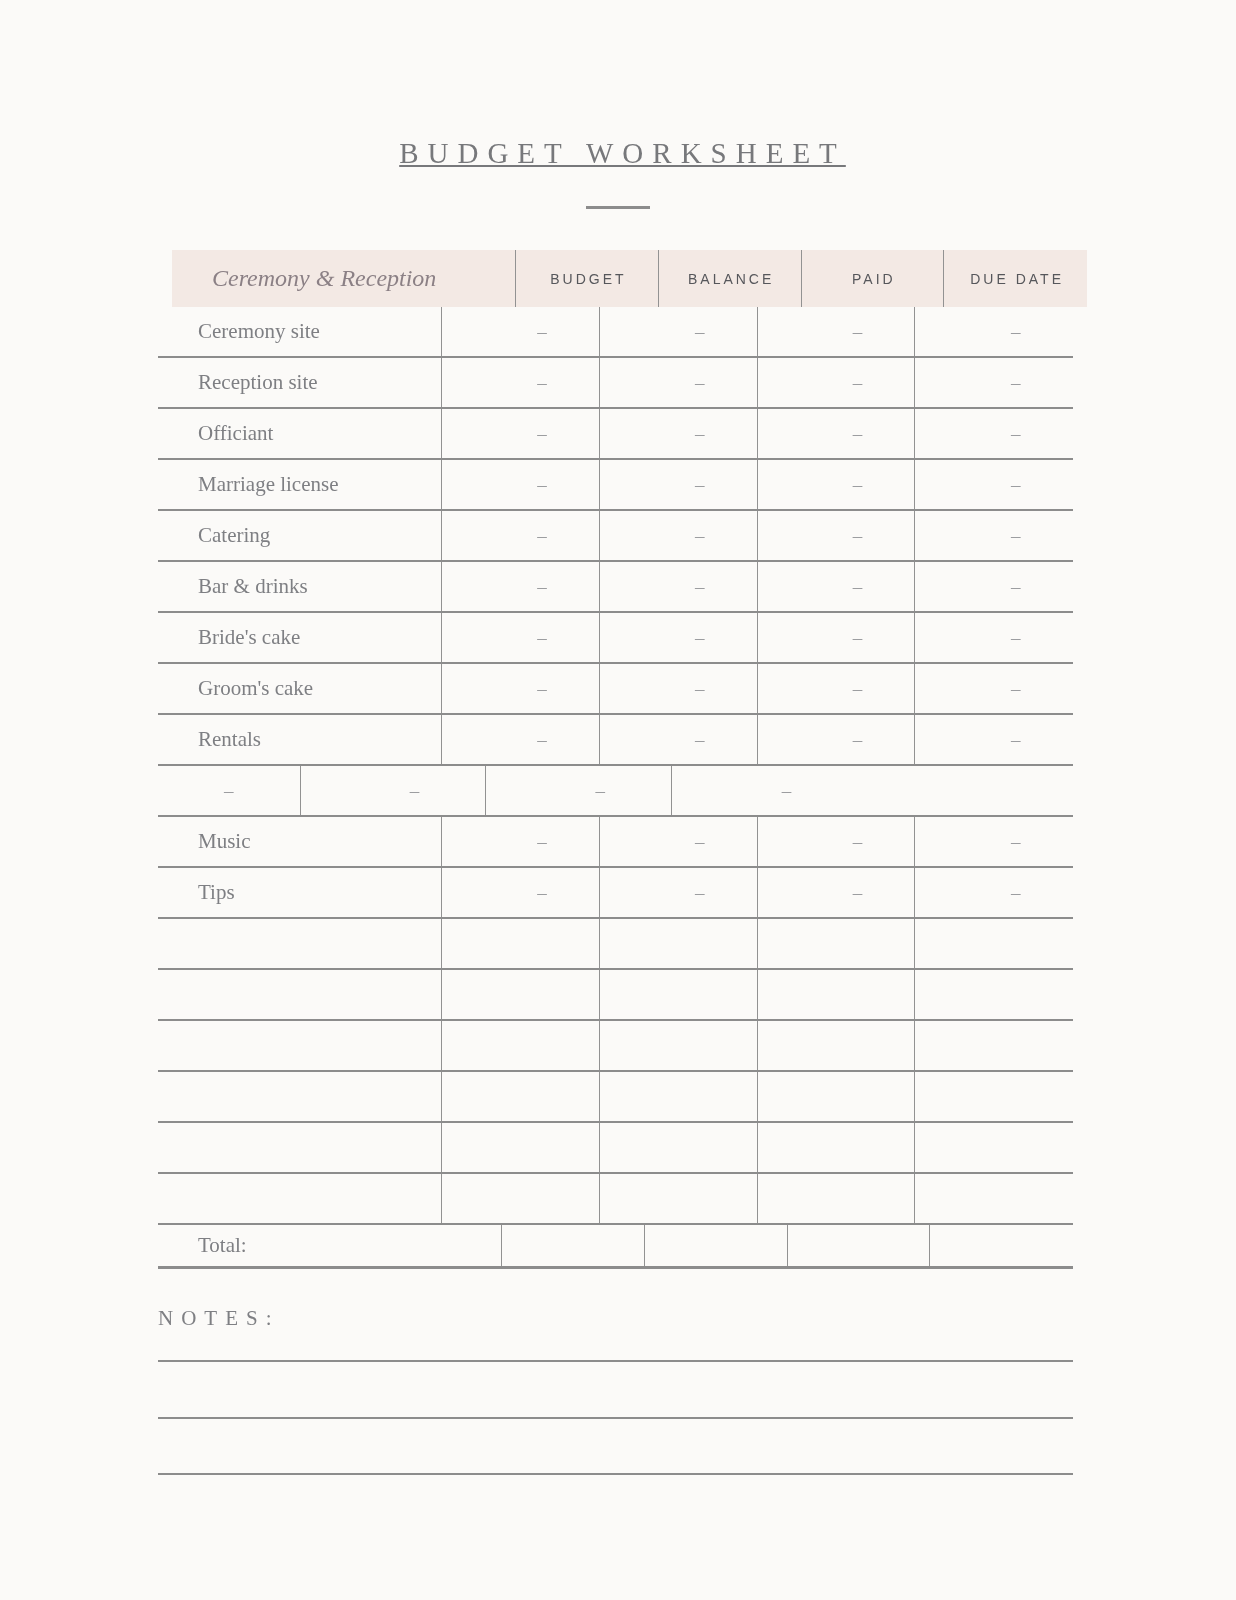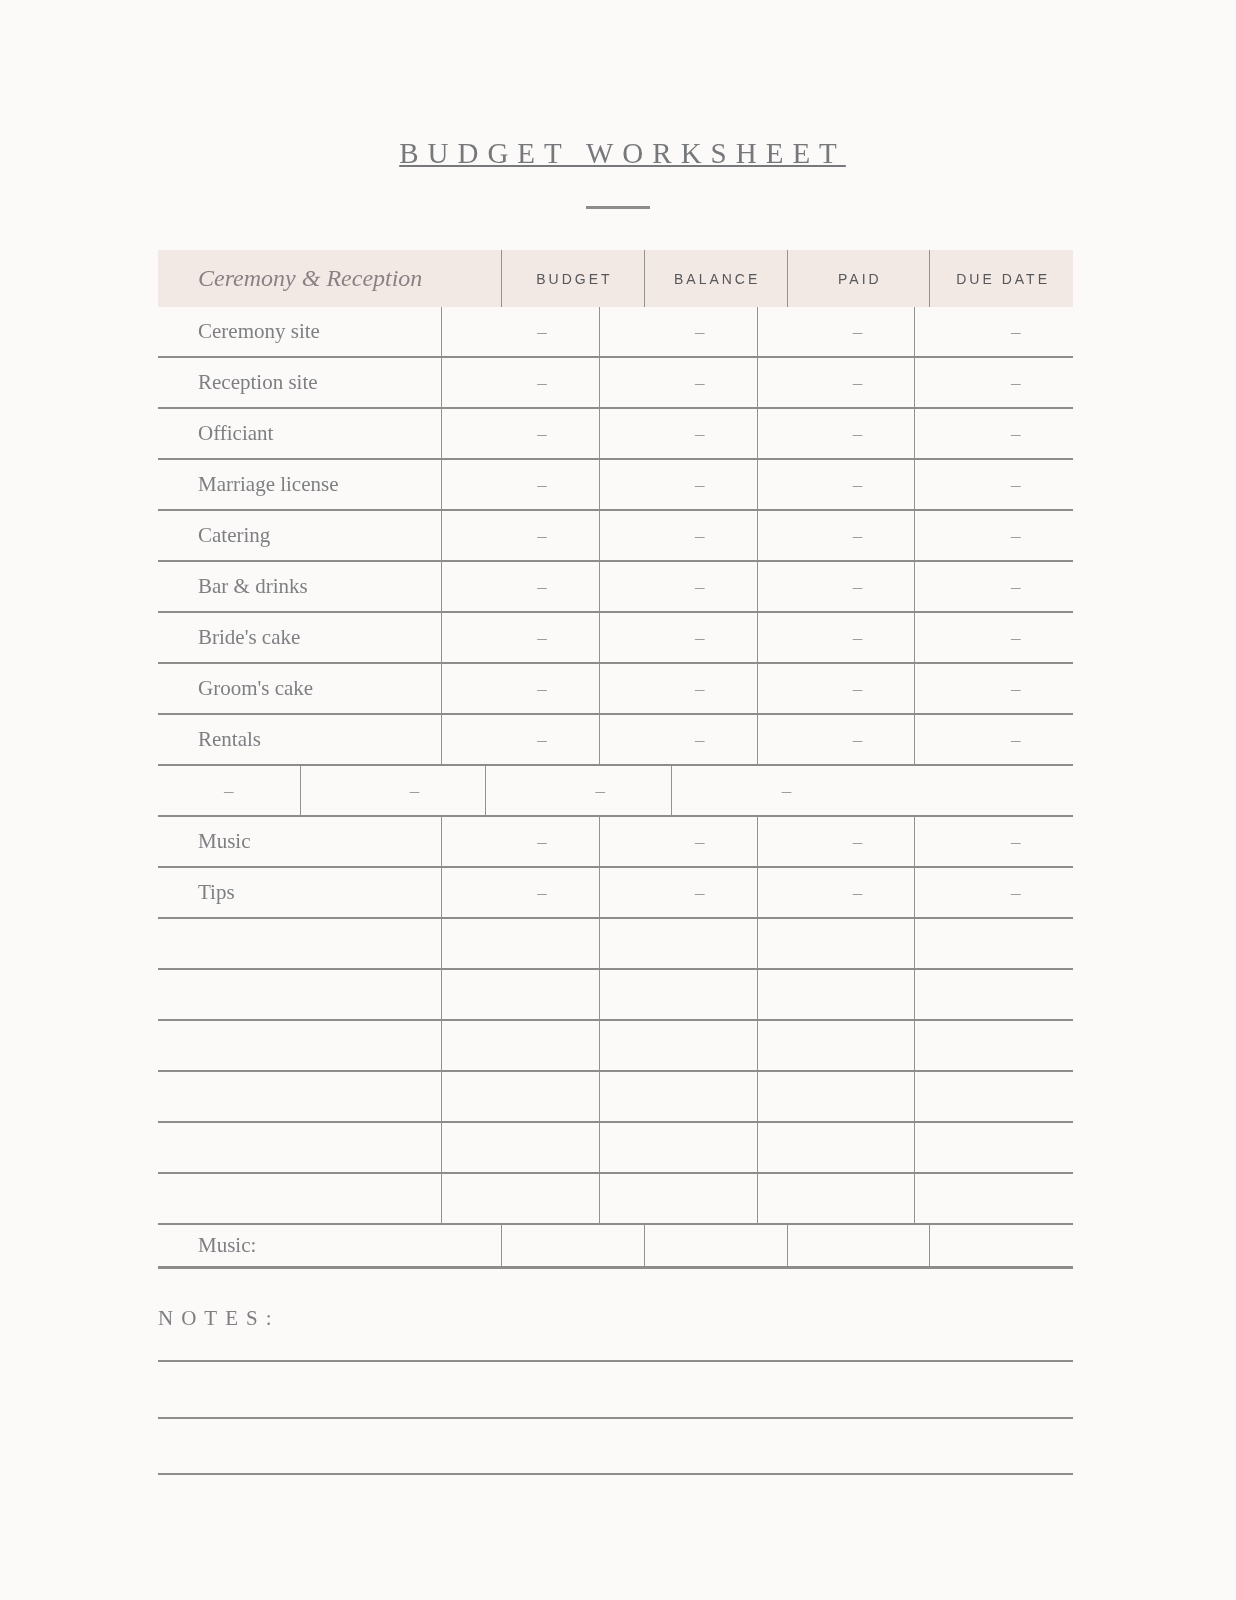--- a/index.html
+++ b/index.html
@@ -45,20 +45,21 @@
   .trow {
     display: flex;
     align-items: stretch;
     width: 100%;
     border-bottom: 2px solid var(--line, #8c8c8c);
   }
   .trow.header-row {
     height: 57px;
     background: var(--band-bg, #f3e9e4);
     border-bottom: none;
+    margin-left: 14px;
   }
   .trow.data-row { height: 51px; gap: 43px; }
   .trow.total-row {
     height: 44px;
     border-bottom: 3px solid var(--line, #8c8c8c);
   }
   .cell {
     display: flex;
     align-items: center;
   }
@@ -274,21 +275,21 @@
   <div class="trow data-row">
     <div class="cell c1 row-label"></div>
     <div class="cell c2 value-cell"></div>
     <div class="cell c3 value-cell"></div>
     <div class="cell c4 value-cell"></div>
     <div class="cell c5 value-cell"></div>
   </div>
 </div>
 
   <div class="trow total-row">
-    <div class="cell c1 total-label">Music:</div>
+    <div class="cell c1 total-label">Total:</div>
     <div class="cell c2 value-cell"></div>
     <div class="cell c3 value-cell"></div>
     <div class="cell c4 value-cell"></div>
     <div class="cell c5 value-cell"></div>
   </div>
 </div>
 
 <div class="notes-section">
   <div class="notes-label">NOTES:</div>
   <div class="notes-line l1"></div>

